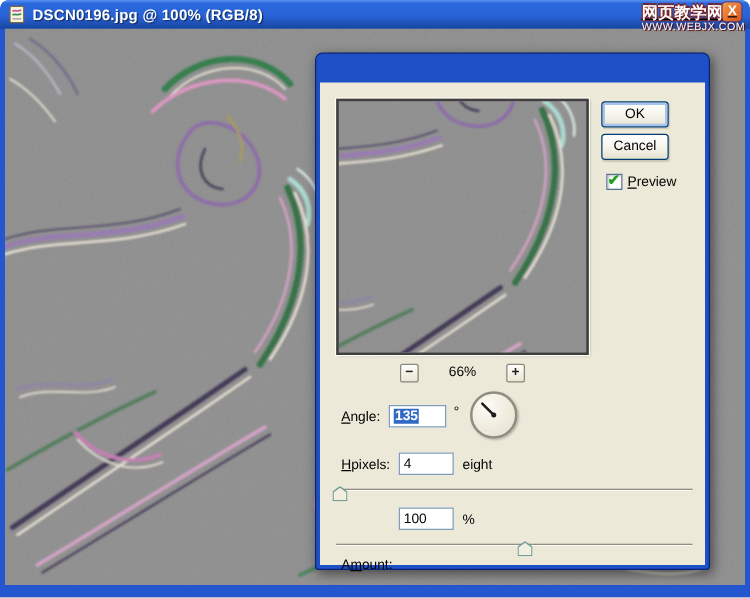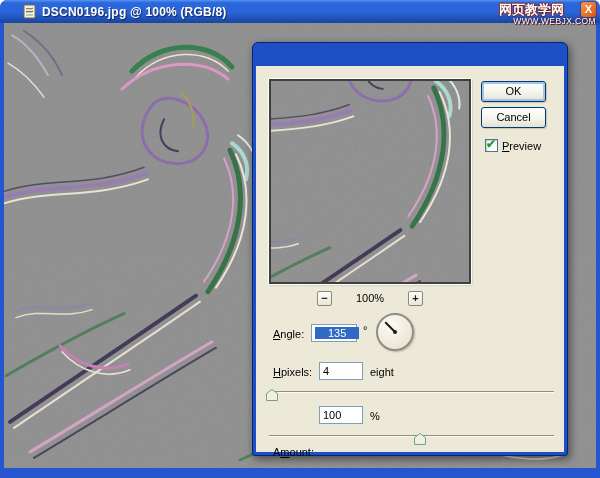--- a/index.html
+++ b/index.html
@@ -4,28 +4,28 @@
 <style>
   * { margin:0; padding:0; box-sizing:border-box; }
   html,body { width:600px; height:478px; background:#fff; font-family:"Liberation Sans", sans-serif; }
 
   #window { position:relative; width:600px; height:478px;
     background:#2356cf; border-radius:7px 7px 0 0; overflow:hidden; }
 
   
   .titlebar { position:absolute; left:0; top:0; right:0; height:23px;
     background:linear-gradient(180deg,#5a93f2 0%,#2a68dd 12%,#2a63d8 55%,#17459f 100%);
-    border-radius:7px 7px 0 0; display:flex; align-items:center; padding:0 22px; gap:5px; }
+    border-radius:7px 7px 0 0; display:flex; align-items:center; padding:0 6px; gap:5px; }
   .titlebar-text { color:#fff; font-size:12px; font-weight:bold; letter-spacing:.2px;
     text-shadow:1px 1px 1px rgba(0,0,0,.55); white-space:nowrap; }
   .file-icon { width:15px; height:15px; display:inline-block; flex:0 0 auto; }
 
   
   .watermark { position:absolute; top:2px; right:4px; z-index:50; text-align:right; line-height:1.05; }
-  .wm-row { display:flex; align-items:center; justify-content:flex-end; gap:17px; }
+  .wm-row { display:flex; align-items:center; justify-content:flex-start; gap:0;text-decoration:underline; }
   .wm-name { color:#fff; font-size:13px; font-weight:bold;
     text-shadow:-1px 0 #7a1f1f,0 1px #7a1f1f,1px 0 #7a1f1f,0 -1px #7a1f1f; }
   .wm-logo { width:15px; height:15px; background:linear-gradient(135deg,#f59a4a,#d8541e);
     border-radius:3px; color:#fff; font-size:11px; font-weight:bold; text-align:center;
     line-height:15px; box-shadow:0 0 0 1px rgba(122,31,31,.6); }
   .wm-url { color:#fff; font-size:8.5px; font-weight:normal; letter-spacing:.4px;
     text-shadow:0 0 2px #5a1414,1px 1px 0 #5a1414; text-transform:uppercase; }
 
   
   .canvas { position:absolute; left:4px; top:23px; right:4px; bottom:10px;
@@ -57,21 +57,21 @@
     display:flex; align-items:center; justify-content:center; gap:24px; }
   .zoom-btn { width:15px; height:15px; font-size:11px; font-weight:bold; line-height:12px;
     text-align:center; color:#222; background:linear-gradient(#fdfdfa,#e9e6d5);
     border:1px solid #8a8678; border-radius:2px; box-shadow:1px 1px 0 rgba(255,255,255,.7) inset; cursor:pointer; }
   .zoom-level { font-size:11px; }
 
   .row-label { position:absolute; left:17px; font-size:11px; }
   .mnemonic { text-decoration:underline; }
   .textbox { position:absolute; height:18px; background:#fff; border:1px solid #7f9db9;
     font-size:11px; padding:2px 3px; cursor:text; }
-  .sel { background:#316ac5; color:#fff; padding:0 13px; }
+  .sel { background:#316ac5; color:#fff; padding:0 1px;font-weight:bold; }
 
   .angle-label { top:262px; }
   .angle-box  { left:55px; top:258px; width:46px; }
   .angle-unit { position:absolute; left:107px; top:258px; font-size:11px; }
   .dial { position:absolute; left:120px; top:247px; width:38px; height:38px; border-radius:50%;
     background:radial-gradient(circle at 35% 30%,#fcfbf5 0%,#efecdd 55%,#e2ded0 100%);
     border:2px solid #8f8d82; box-shadow:1px 1px 2px rgba(0,0,0,.25); cursor:pointer; }
   .needle { position:absolute; left:50%; top:50%; width:14px; height:2px; background:#1c1c1c;
     transform-origin:0 1px; margin-top:-1px; border-radius:1px; }
   .dial-dot { position:absolute; left:50%; top:50%; width:4px; height:4px; margin:-2px 0 0 -2px;
@@ -86,21 +86,21 @@
   .amount-slider { top:366px; }
   .groove { position:absolute; left:0; right:0; top:3px; height:2px;
     border-top:1px solid #928f82; border-bottom:1px solid #fdfcf2; background:#c9c6b6; }
   .thumb { position:absolute; top:1px; width:12px; height:12px; }
 
   .amount-label { top:344px;margin-top:36px; }
   .amount-box  { left:63px; top:340px; width:44px; }
   .amount-unit { position:absolute; left:114px; top:344px; }
 
   
-  .btn { position:absolute; left:225px; width:65px; height:21px; font-size:11px; color:#000;
+  .btn { position:absolute; left:225px; width:54px; height:21px; font-size:11px; color:#000;
     background:linear-gradient(#ffffff,#f5f4eb 55%,#e4e1cf); border:1px solid #003c74;
     border-radius:3px; text-align:center; line-height:19px; cursor:pointer;
     box-shadow:1px 1px 1px rgba(0,0,0,.15); }
   .btn-ok { top:15px; box-shadow:inset 0 0 0 2px #a7c4ee, 1px 1px 1px rgba(0,0,0,.15); }
   .btn-cancel { top:41px; }
   .checkbox-row { position:absolute; left:229px; top:73px; display:flex; align-items:center; gap:4px; cursor:pointer; }
   .checkbox { width:13px; height:13px; background:#fff; border:1px solid #54718e;
     box-shadow:inset 1px 1px 2px rgba(70,90,110,.35); position:relative; }
   .checkbox .check { position:absolute; left:0px; top:-3px; color:#1fa11f; font-size:12px; font-weight:bold; }
 </style>
@@ -192,21 +192,21 @@
           <rect width="202" height="205" fill="#8e8e8e"></rect>
           <g filter="url(#soft)">
               <use href="#strokes" transform="translate(-60,-120)"></use>
             </g>
           <rect width="202" height="205" filter="url(#grain)" opacity="0.14"></rect>
         </svg>
       </div>
 
       <div class="zoom-row">
         <span class="zoom-btn">−</span>
-        <span class="zoom-level">100%</span>
+        <span class="zoom-level">66%</span>
         <span class="zoom-btn">+</span>
       </div>
 
       <div class="row-label angle-label"><span class="mnemonic">A</span><span>ngle:</span></div>
       <div class="textbox angle-box"><span class="sel">135</span></div>
       <div class="angle-unit">°</div>
       <div class="dial">
         <span class="needle" style="transform: rotate(-135deg);"></span>
         <span class="dial-dot"></span>
       </div>

